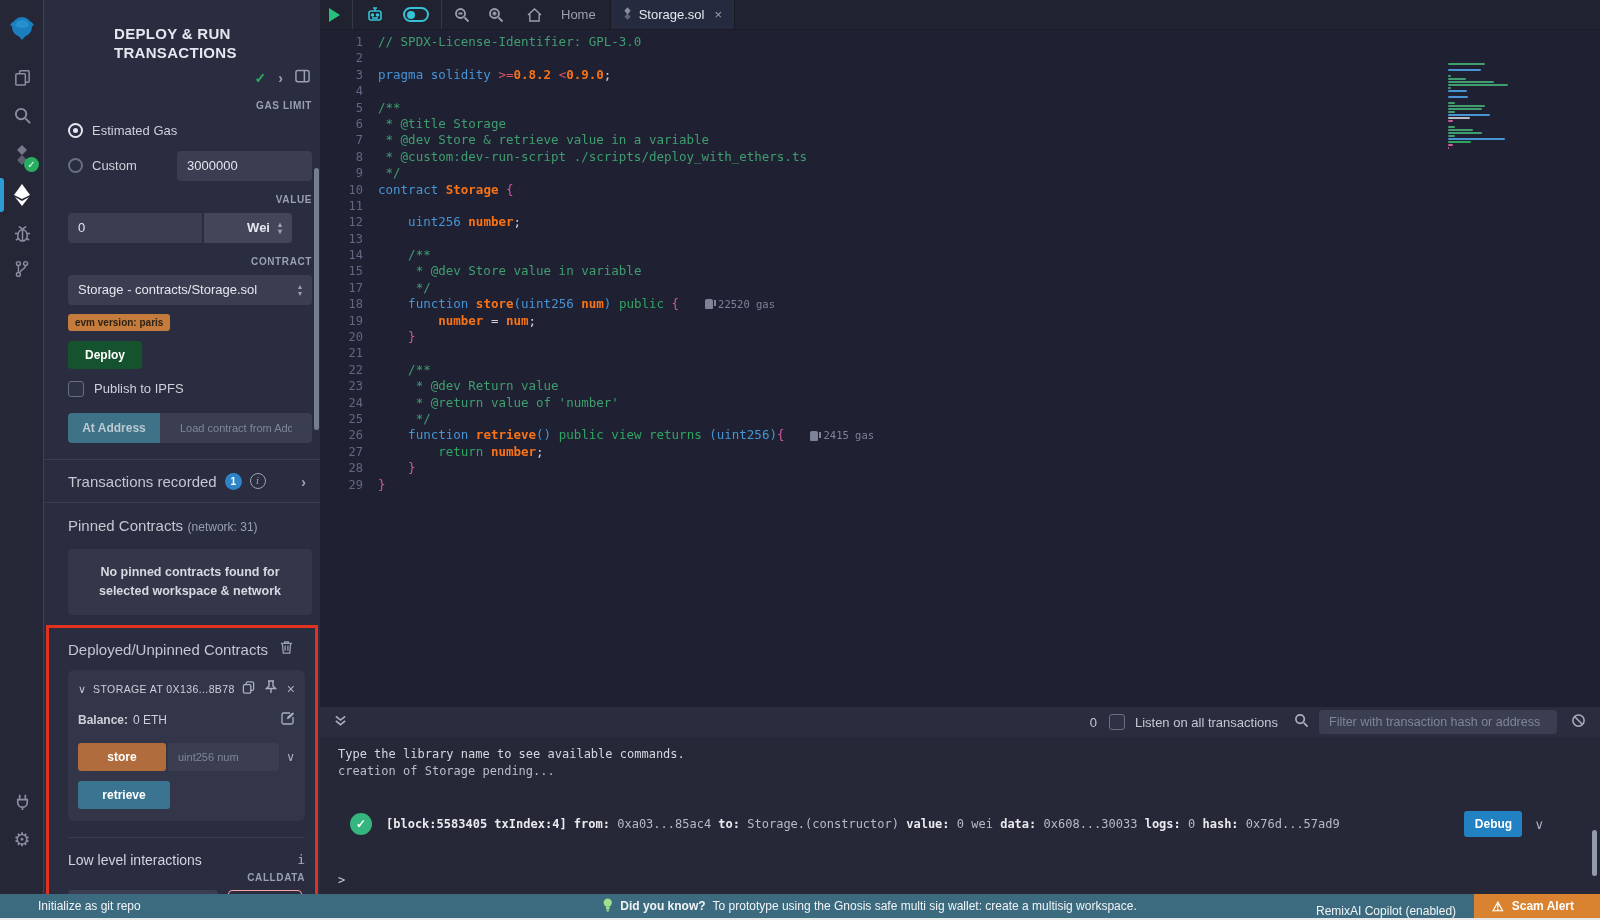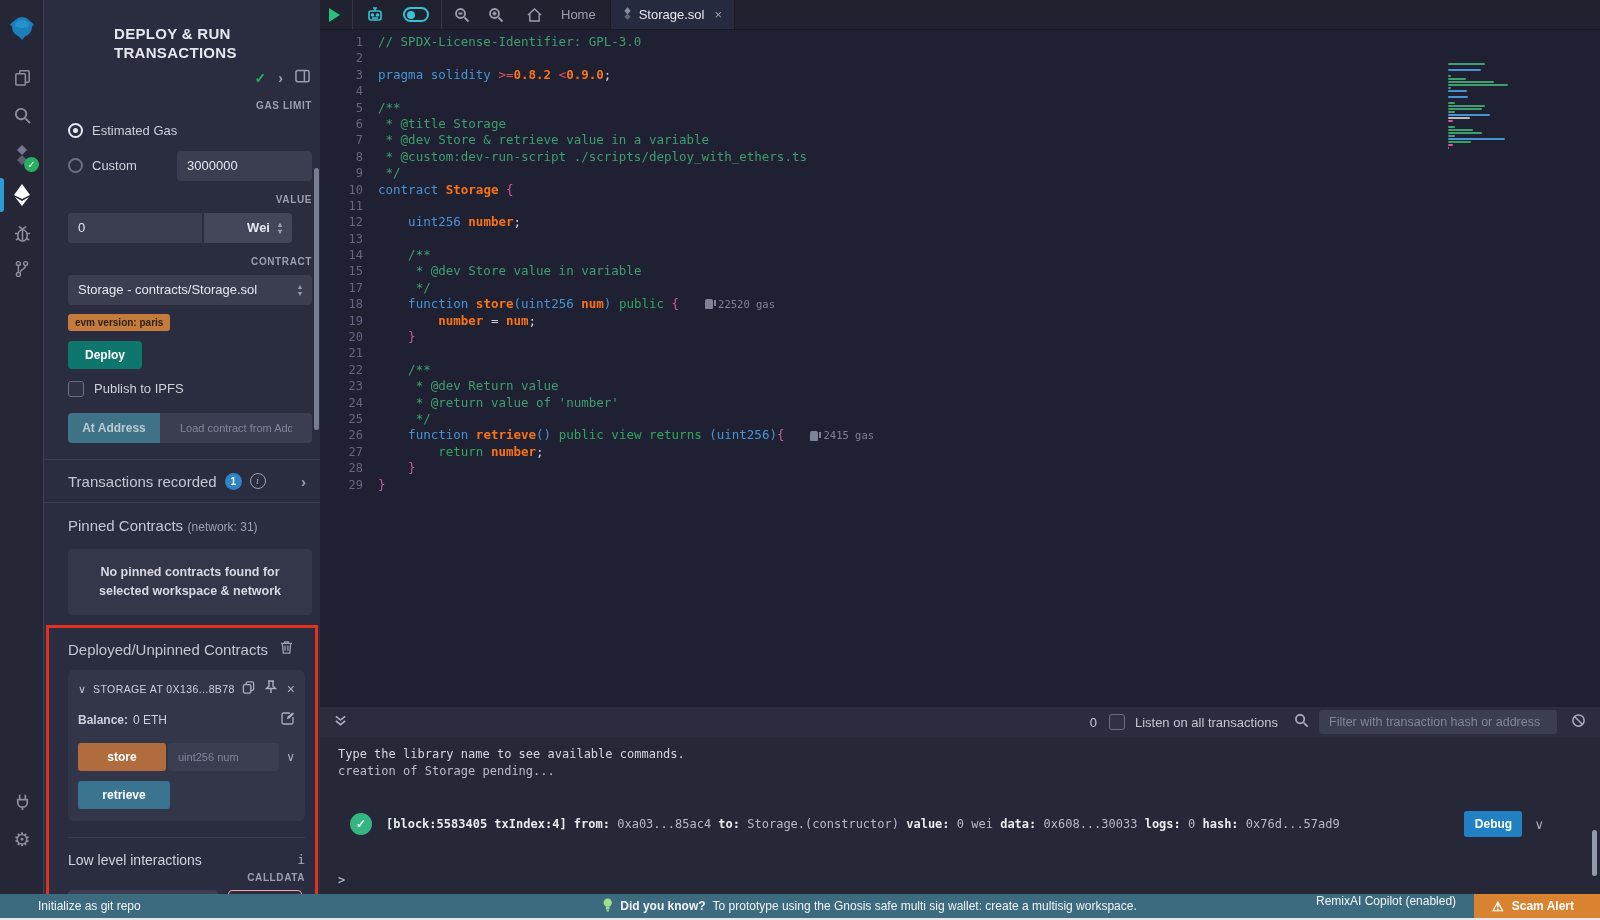--- a/index.html
+++ b/index.html
@@ -36,21 +36,21 @@
   .inp::placeholder { color:#80869a; }
   .gas-custom-input { width:135px; margin-left:auto; }
   .value-row { display:flex; margin-top:8px; }
   .value-input { width:134px; border-radius:4px 0 0 4px; }
   .unit-box { width:88px; height:30px; background:#434559; border-radius:0 4px 4px 0; margin-left:2px; display:flex; align-items:center; justify-content:flex-end; padding:0 10px; font-size:13px; font-weight:700; color:#e4e7ee; }
   .stepper { color:#9aa0af; font-size:8px; line-height:7px; margin-left:8px; text-align:center; }
   .select-box { margin-top:8px; width:244px; height:30px; background:#3b3d50; border-radius:4px; display:flex; align-items:center; padding:0 10px; font-size:13px; color:#e4e7ee; }
   .select-box .sel-text { flex:1; white-space:nowrap; overflow:hidden; }
   .evm-badge { display:inline-block; margin-top:9px; background:#c57b3c; color:#2e2216; font-size:10px; font-weight:700; padding:3px 7px; border-radius:3px; }
   .btn { border:none; border-radius:4px; cursor:pointer; font-family:inherit; }
-  .btn-deploy { display:block; margin-top:10px; width:74px; height:28px; background:#0f766e; color:#fff; font-size:12px; font-weight:700; }
+  .btn-deploy { display:block; margin-top:10px; width:74px; height:28px; background:#14532d; color:#fff; font-size:12px; font-weight:700; }
   .chk-row { display:flex; align-items:center; margin-top:12px; }
   .chk { width:16px; height:16px; border:1px solid #6a6f82; border-radius:3px; background:#2f3144; margin-right:10px; flex:none; }
   .chk-label { font-size:13px; color:#cdd1da; }
   .ataddr-row { display:flex; margin-top:16px; }
   .btn-ataddr { width:92px; height:30px; background:#3e7286; color:#bcc9d1; font-size:12px; font-weight:700; border-radius:4px 0 0 4px; }
   .ataddr-input { width:152px; height:30px; border-radius:0 4px 4px 0; font-size:11px; padding:0 20px; }
   .divider { border-top:1px solid #3a3d50; margin:16px 0 0 0; }
   .tx-rec-row { display:flex; align-items:center; padding:13px 14px 12px 24px; }
   .tx-rec-label { font-size:15px; color:#c3c7d1; }
   .count-badge { width:17px; height:17px; border-radius:50%; background:#2e84c6; color:#fff; font-size:10px; font-weight:700; line-height:17px; text-align:center; margin-left:8px; }
@@ -135,21 +135,21 @@
   .term-prompt { position:absolute; left:18px; bottom:7px; font-family:"DejaVu Sans Mono", monospace; font-size:12px; color:#c8ccd4; }
   .term-scroll { position:absolute; right:3px; bottom:18px; width:5px; height:46px; background:#939aab; border-radius:3px; }
 
   
   .statusbar { position:absolute; left:0; right:0; bottom:2px; height:24px; background:#3c6b80; display:flex; align-items:center; z-index:6; }
   .bottom-strip { position:absolute; left:0; right:0; bottom:0; height:2px; background:#e9e9e9; z-index:7; }
   .sb-left { font-size:12px; color:#f2f4f6; margin-left:38px; }
   .sb-tip { position:absolute; left:50%; transform:translateX(-37%); display:flex; align-items:center; gap:7px; font-size:12px; color:#f2f4f6; white-space:nowrap; }
   .sb-tip b { font-weight:700; }
   .bulb { color:#9fe08a; }
-  .sb-right { margin-left:auto; display:flex; align-items:flex-start; height:100%; }
+  .sb-right { margin-left:auto; display:flex; align-items:flex-end; height:100%; }
   .copilot { font-size:12px; color:#f2f4f6; margin-right:18px; }
   .scam { height:100%; background:#d9822f; color:#fff; display:flex; align-items:center; gap:8px; padding:0 26px 0 18px; font-size:12px; font-weight:700; }
   .warn-tri { font-size:13px; }
 </style>
 </head>
 <body>
 
 <div id="app">
 
   <div class="rail">

